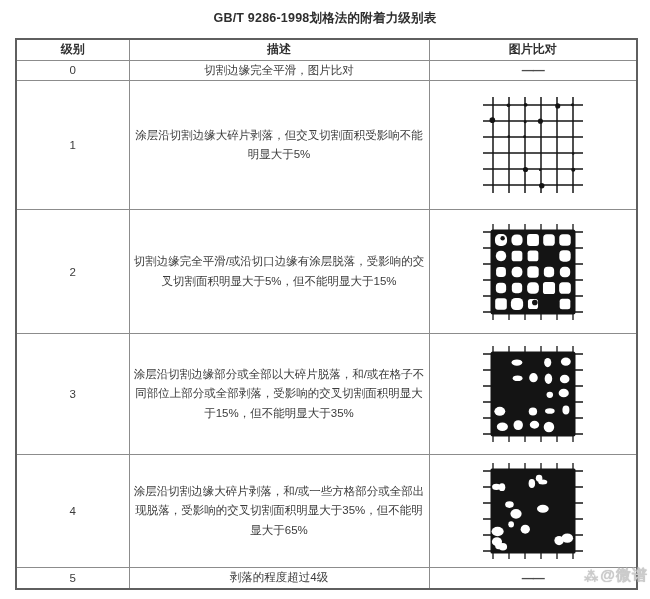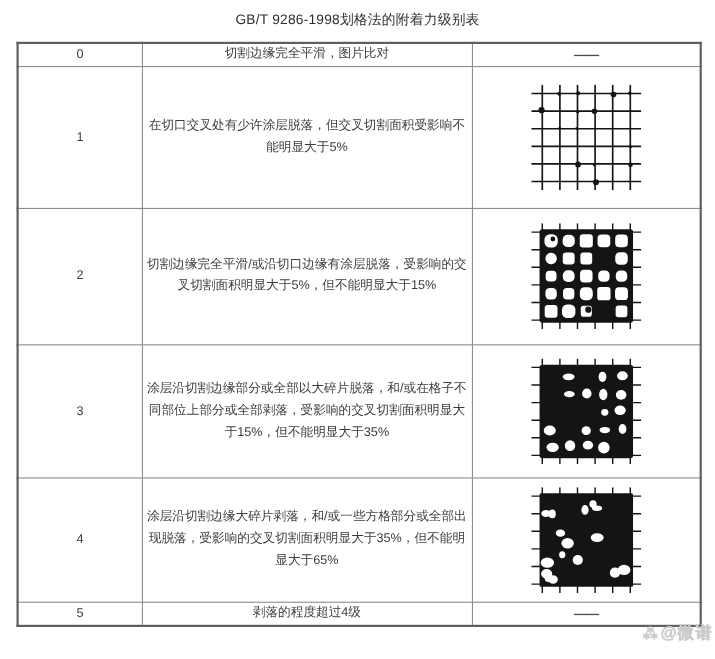--- a/index.html
+++ b/index.html
@@ -9,21 +9,21 @@
     font-family:"Liberation Sans","DejaVu Sans",sans-serif;
     color:#3b3b3b;
     position:relative;
     overflow:hidden;
   }
   .page-title{
     padding-top:10px;
     height:28px;
     text-align:center;
     font-size:12.5px;
-    font-weight:normal;
+    font-weight:bold;
     color:#2e2e2e;
     letter-spacing:.2px;
   }
   table.grade-table{
     border-collapse:collapse;
     table-layout:fixed;
     margin-left:15px;
     width:621px;
     border:2px solid #5f5f5f;
   }
@@ -89,30 +89,35 @@
 
 <div class="page-title">GB/T 9286-1998划格法的附着力级别表</div>
 
 <table class="grade-table">
   <colgroup>
     <col style="width:113px">
       <col style="width:300px">
       <col style="width:208px">
   </colgroup>
   <tbody>
+      <tr class="r-head">
+    <th>级别</th>
+    <th>描述</th>
+    <th>图片比对</th>
+  </tr>
   <tr class="r-small">
     <td>0</td>
     <td class="desc">切割边缘完全平滑，图片比对</td>
     <td class="pic">
           <div class="figure dash-figure">——</div>
         </td>
   </tr>
   <tr class="r1">
     <td>1</td>
-    <td class="desc">在切口交叉处有少许涂层脱落，但交叉切割面积受影响不能明显大于5%</td>
+    <td class="desc">涂层沿切割边缘大碎片剥落，但交叉切割面积受影响不能明显大于5%</td>
     <td class="pic">
           <div class="figure">
             <svg viewBox="0 0 100 96" width="100" height="96">
               <line x1="10" y1="0" x2="10" y2="96" stroke="#141414" stroke-width="1.5"></line>
               <line x1="26" y1="0" x2="26" y2="96" stroke="#141414" stroke-width="1.5"></line>
               <line x1="42" y1="0" x2="42" y2="96" stroke="#141414" stroke-width="1.5"></line>
               <line x1="58" y1="0" x2="58" y2="96" stroke="#141414" stroke-width="1.5"></line>
               <line x1="74" y1="0" x2="74" y2="96" stroke="#141414" stroke-width="1.5"></line>
               <line x1="90" y1="0" x2="90" y2="96" stroke="#141414" stroke-width="1.5"></line>
               <line x1="0" y1="8" x2="100" y2="8" stroke="#141414" stroke-width="1.5"></line>

